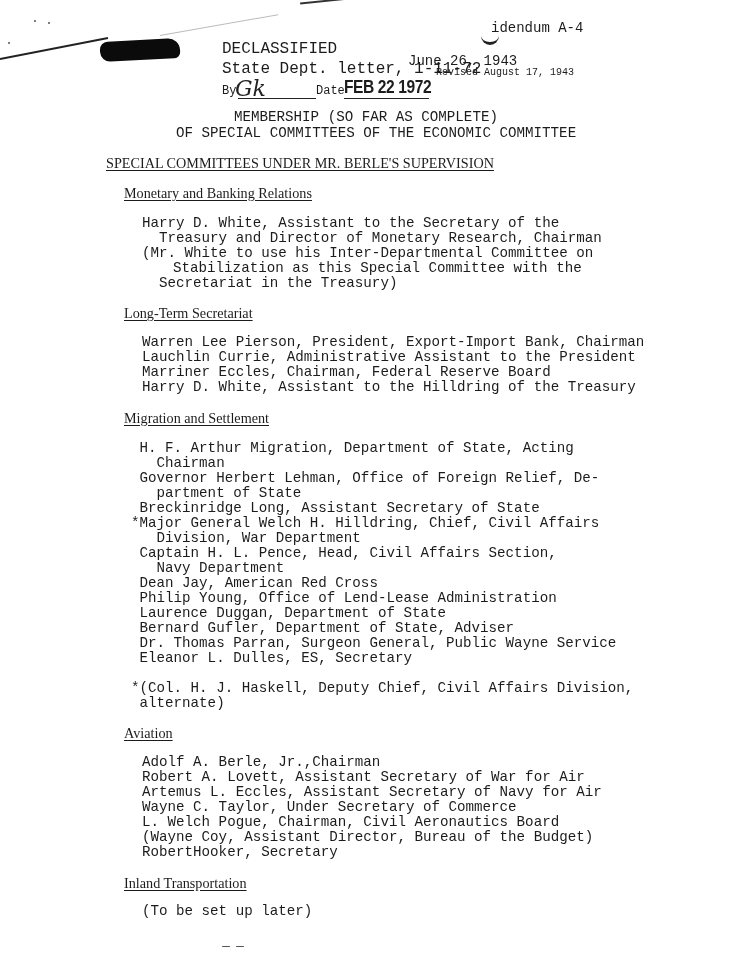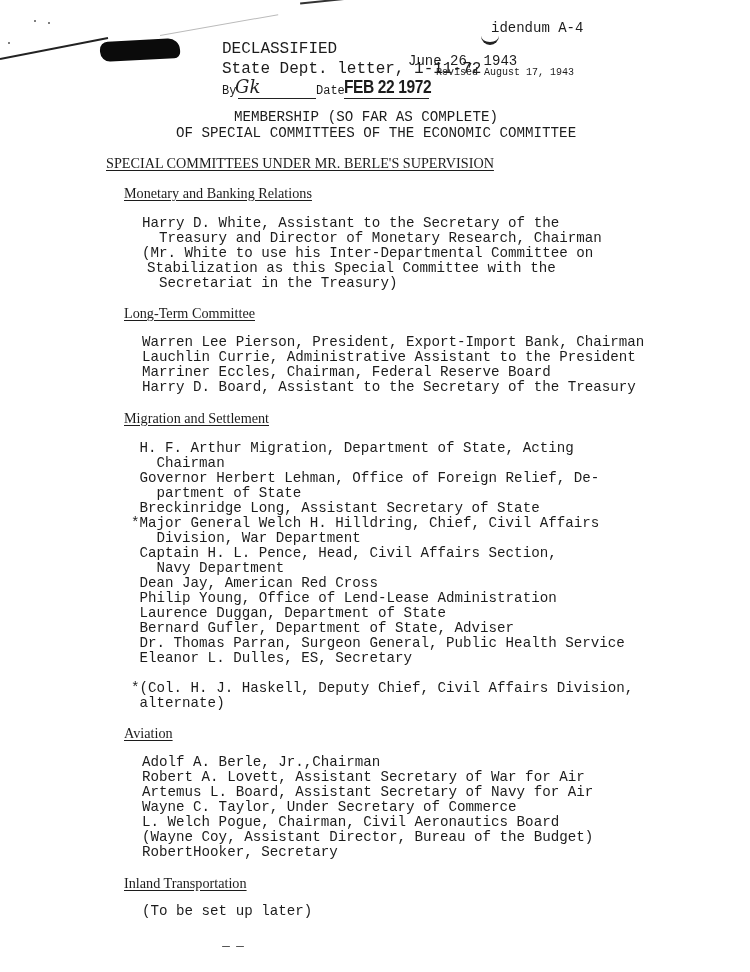--- a/index.html
+++ b/index.html
@@ -24,21 +24,21 @@
     background: #bbb; transform: rotate(-10deg); transform-origin: left center;
   }
   .top-mark { position: absolute; left: 300px; top: 0; width: 50px; height: 2px; background: #333; transform: rotate(-6deg); }
   .dot { position: absolute; width: 2px; height: 2px; background: #555; border-radius: 1px; }
   .stamp-date {
     position: absolute; left: 344px; top: 76px; font-family: "Liberation Sans", sans-serif;
     font-weight: bold; font-size: 19px; letter-spacing: -0.5px; transform: scaleX(0.82); transform-origin: left top;
   }
   .sig {
     position: absolute; left: 235px; top: 76px; font-family: "DejaVu Serif", serif;
-    font-size: 18px; font-style: italic; color: #222;
+    font-size: 22px; font-style: italic; color: #222;
   }
   .blank { position: absolute; border-bottom: 1.5px solid #222; }
   .smile {
     position: absolute; left: 481px; top: 34px; width: 18px; height: 8px;
     border-bottom: 3px solid #222; border-radius: 0 0 12px 12px;
   }
 </style>
 </head>
 <body>
 
@@ -66,60 +66,60 @@
 <div class="abs" style="left:234px;top:109px">MEMBERSHIP (SO FAR AS COMPLETE)</div>
 <div class="abs" style="left:176px;top:125px">OF SPECIAL COMMITTEES OF THE ECONOMIC COMMITTEE</div>
 
 <div class="abs ul" style="left:106px;top:155px">SPECIAL COMMITTEES UNDER MR. BERLE'S SUPERVISION</div>
 
 <div class="abs ul" style="left:124px;top:185px">Monetary and Banking Relations</div>
 <div>
   <div class="line" style="left:142px;top:216px">Harry D. White, Assistant to the Secretary of the</div>
   <div class="line" style="left:142px;top:231px">  Treasury and Director of Monetary Research, Chairman</div>
   <div class="line" style="left:142px;top:246px">(Mr. White to use his Inter-Departmental Committee on</div>
-  <div class="line" style="left:130px;top:261px">  Stabilization as this Special Committee with the</div>
+  <div class="line" style="left:156px;top:261px">  Stabilization as this Special Committee with the</div>
   <div class="line" style="left:142px;top:276px">  Secretariat in the Treasury)</div>
 </div>
 
-<div class="abs ul" style="left:124px;top:305px">Long-Term Committee</div>
+<div class="abs ul" style="left:124px;top:305px">Long-Term Secretariat</div>
 <div>
   <div class="line" style="left:142px;top:335px">Warren Lee Pierson, President, Export-Import Bank, Chairman</div>
   <div class="line" style="left:142px;top:350px">Lauchlin Currie, Administrative Assistant to the President</div>
   <div class="line" style="left:142px;top:365px">Marriner Eccles, Chairman, Federal Reserve Board</div>
-  <div class="line" style="left:142px;top:380px">Harry D. Board, Assistant to the Secretary of the Treasury</div>
+  <div class="line" style="left:142px;top:380px">Harry D. White, Assistant to the Hilldring of the Treasury</div>
 </div>
 
 <div class="abs ul" style="left:124px;top:410px">Migration and Settlement</div>
 <div>
   <div class="line" style="left:131px;top:441px"> H. F. Arthur Migration, Department of State, Acting</div>
   <div class="line" style="left:131px;top:456px">   Chairman</div>
   <div class="line" style="left:131px;top:471px"> Governor Herbert Lehman, Office of Foreign Relief, De-</div>
   <div class="line" style="left:131px;top:486px">   partment of State</div>
   <div class="line" style="left:131px;top:501px"> Breckinridge Long, Assistant Secretary of State</div>
   <div class="line" style="left:131px;top:516px">*Major General Welch H. Hilldring, Chief, Civil Affairs</div>
   <div class="line" style="left:131px;top:531px">   Division, War Department</div>
   <div class="line" style="left:131px;top:546px"> Captain H. L. Pence, Head, Civil Affairs Section,</div>
   <div class="line" style="left:131px;top:561px">   Navy Department</div>
   <div class="line" style="left:131px;top:576px"> Dean Jay, American Red Cross</div>
   <div class="line" style="left:131px;top:591px"> Philip Young, Office of Lend-Lease Administration</div>
   <div class="line" style="left:131px;top:606px"> Laurence Duggan, Department of State</div>
   <div class="line" style="left:131px;top:621px"> Bernard Gufler, Department of State, Adviser</div>
-  <div class="line" style="left:131px;top:636px"> Dr. Thomas Parran, Surgeon General, Public Health Service</div>
+  <div class="line" style="left:131px;top:636px"> Dr. Thomas Parran, Surgeon General, Public Wayne Service</div>
   <div class="line" style="left:131px;top:651px"> Eleanor L. Dulles, ES, Secretary</div>
 </div>
 <div>
   <div class="line" style="left:131px;top:681px">*(Col. H. J. Haskell, Deputy Chief, Civil Affairs Division,</div>
   <div class="line" style="left:131px;top:696px"> alternate)</div>
 </div>
 
 <div class="abs ul" style="left:124px;top:725px">Aviation</div>
 <div>
   <div class="line" style="left:142px;top:755px">Adolf A. Berle, Jr.,Chairman</div>
   <div class="line" style="left:142px;top:770px">Robert A. Lovett, Assistant Secretary of War for Air</div>
-  <div class="line" style="left:142px;top:785px">Artemus L. Board, Assistant Secretary of Navy for Air</div>
+  <div class="line" style="left:142px;top:785px">Artemus L. Eccles, Assistant Secretary of Navy for Air</div>
   <div class="line" style="left:142px;top:800px">Wayne C. Taylor, Under Secretary of Commerce</div>
   <div class="line" style="left:142px;top:815px">L. Welch Pogue, Chairman, Civil Aeronautics Board</div>
   <div class="line" style="left:142px;top:830px">(Wayne Coy, Assistant Director, Bureau of the Budget)</div>
   <div class="line" style="left:142px;top:845px">RobertHooker, Secretary</div>
 </div>
 
 <div class="abs ul" style="left:124px;top:875px">Inland Transportation</div>
 <div>
   <div class="line" style="left:142px;top:904px">(To be set up later)</div>
 </div>

